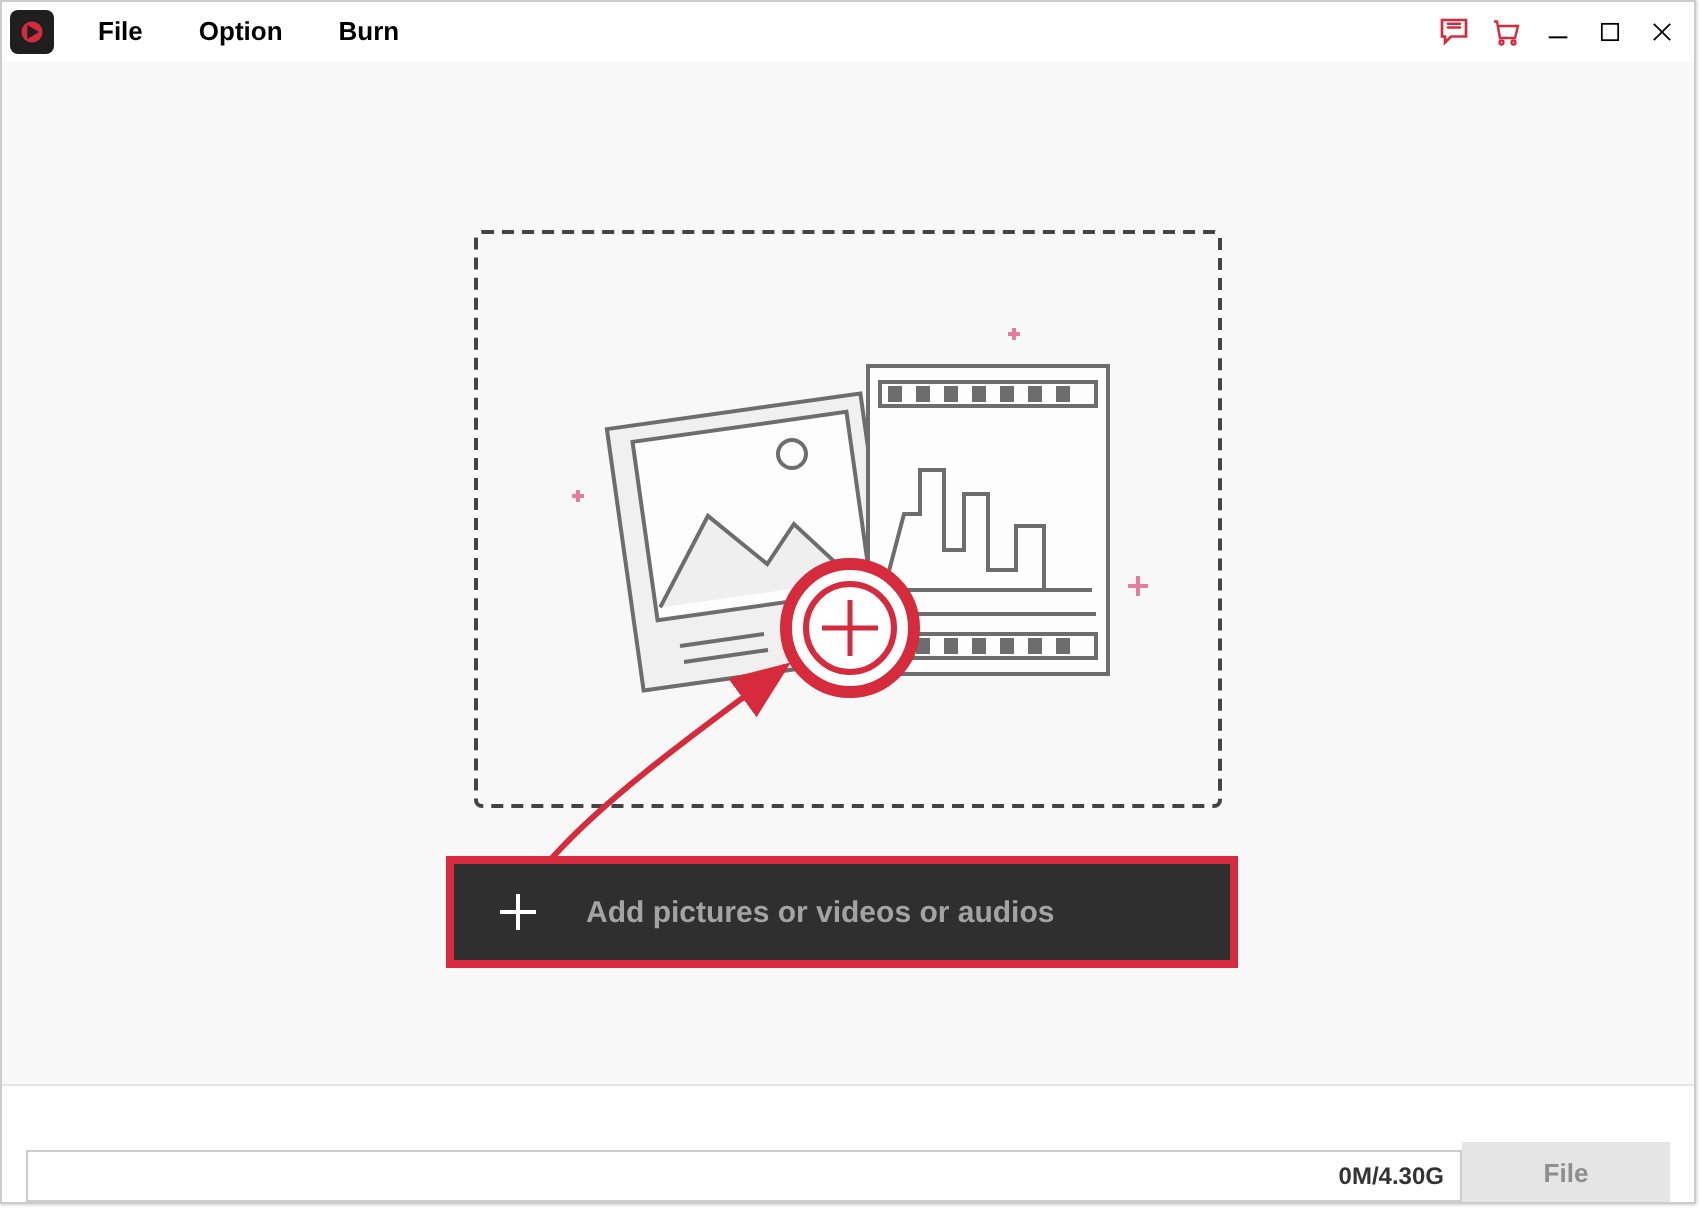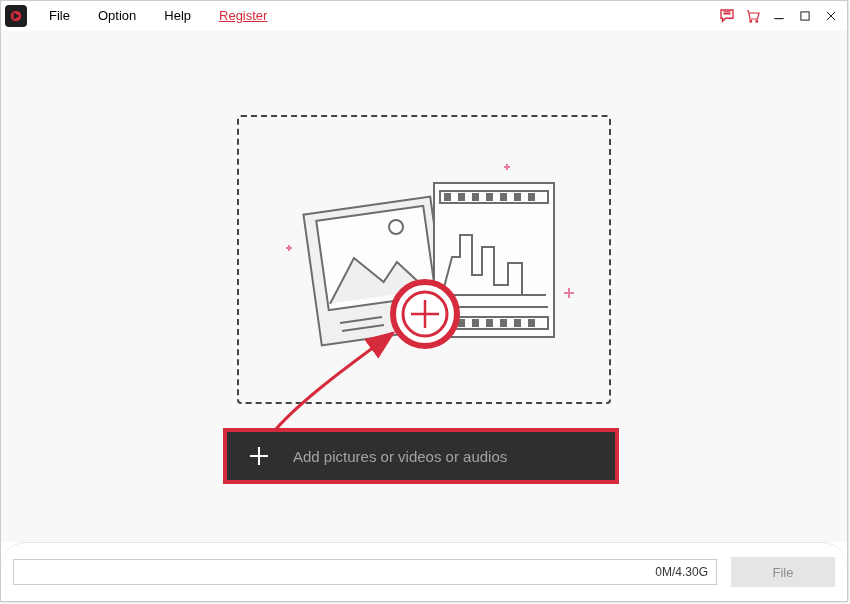--- a/index.html
+++ b/index.html
@@ -14,20 +14,21 @@
   color:#000;
 }
 .window{
   width:846px;
   height:600px;
   border:1px solid #ccc;
   box-shadow:0 0 2px rgba(0,0,0,.3);
   display:flex;
   flex-direction:column;
   background:#fff;
+  font-weight:bold;
 }
 
 .menubar{
   height:30px;
   display:flex;
   align-items:center;
   padding:0 4px;
   background:#fff;
   gap:0;
 }
@@ -117,24 +118,22 @@
   left:0;top:0;
   width:100%;height:100%;
   pointer-events:none;
 }
 
 .bottombar{
   height:58px;
   background:#fff;
   border-top:1px solid #e4e4e4;
   display:flex;
-  align-items:center;
+  align-items:flex-end;
   padding:0 12px;
-  gap:14px;
-  border-radius:25px;
 }
 .progress{
   flex:1;
   height:24px;
   border:1px solid #ccc;
   position:relative;
   background:#fff;
 }
 .progress-text{
   position:absolute;
@@ -181,22 +180,21 @@
 
   <div class="menubar">
     <div class="app-logo">
       <svg viewBox="0 0 24 24">
           <circle cx="12" cy="12" r="9" fill="#d62b3c"></circle>
           <path d="M8 6 L18 12 L8 18 Z" fill="#1f1f1f"></path>
         </svg>
     </div>
     <div class="menu-item">File</div>
     <div class="menu-item">Option</div>
-    <div class="menu-item">Help</div>
-    <div class="menu-item menu-register">Register</div>
+    <div class="menu-item">Burn</div>
     <div class="menubar-spacer"></div>
     <div class="win-controls">
       <div class="win-btn chat-icon">
         <svg viewBox="0 0 24 24" fill="none" stroke="#d62b3c" stroke-width="1.8">
             <path d="M4 4h16v11H10l-4 4v-4H4z"></path>
             <path d="M8 9h8M8 6.5h8" stroke-linecap="round"></path>
           </svg>
       </div>
       <div class="win-btn cart-icon">
         <svg viewBox="0 0 24 24" fill="none" stroke="#d62b3c" stroke-width="1.6">

